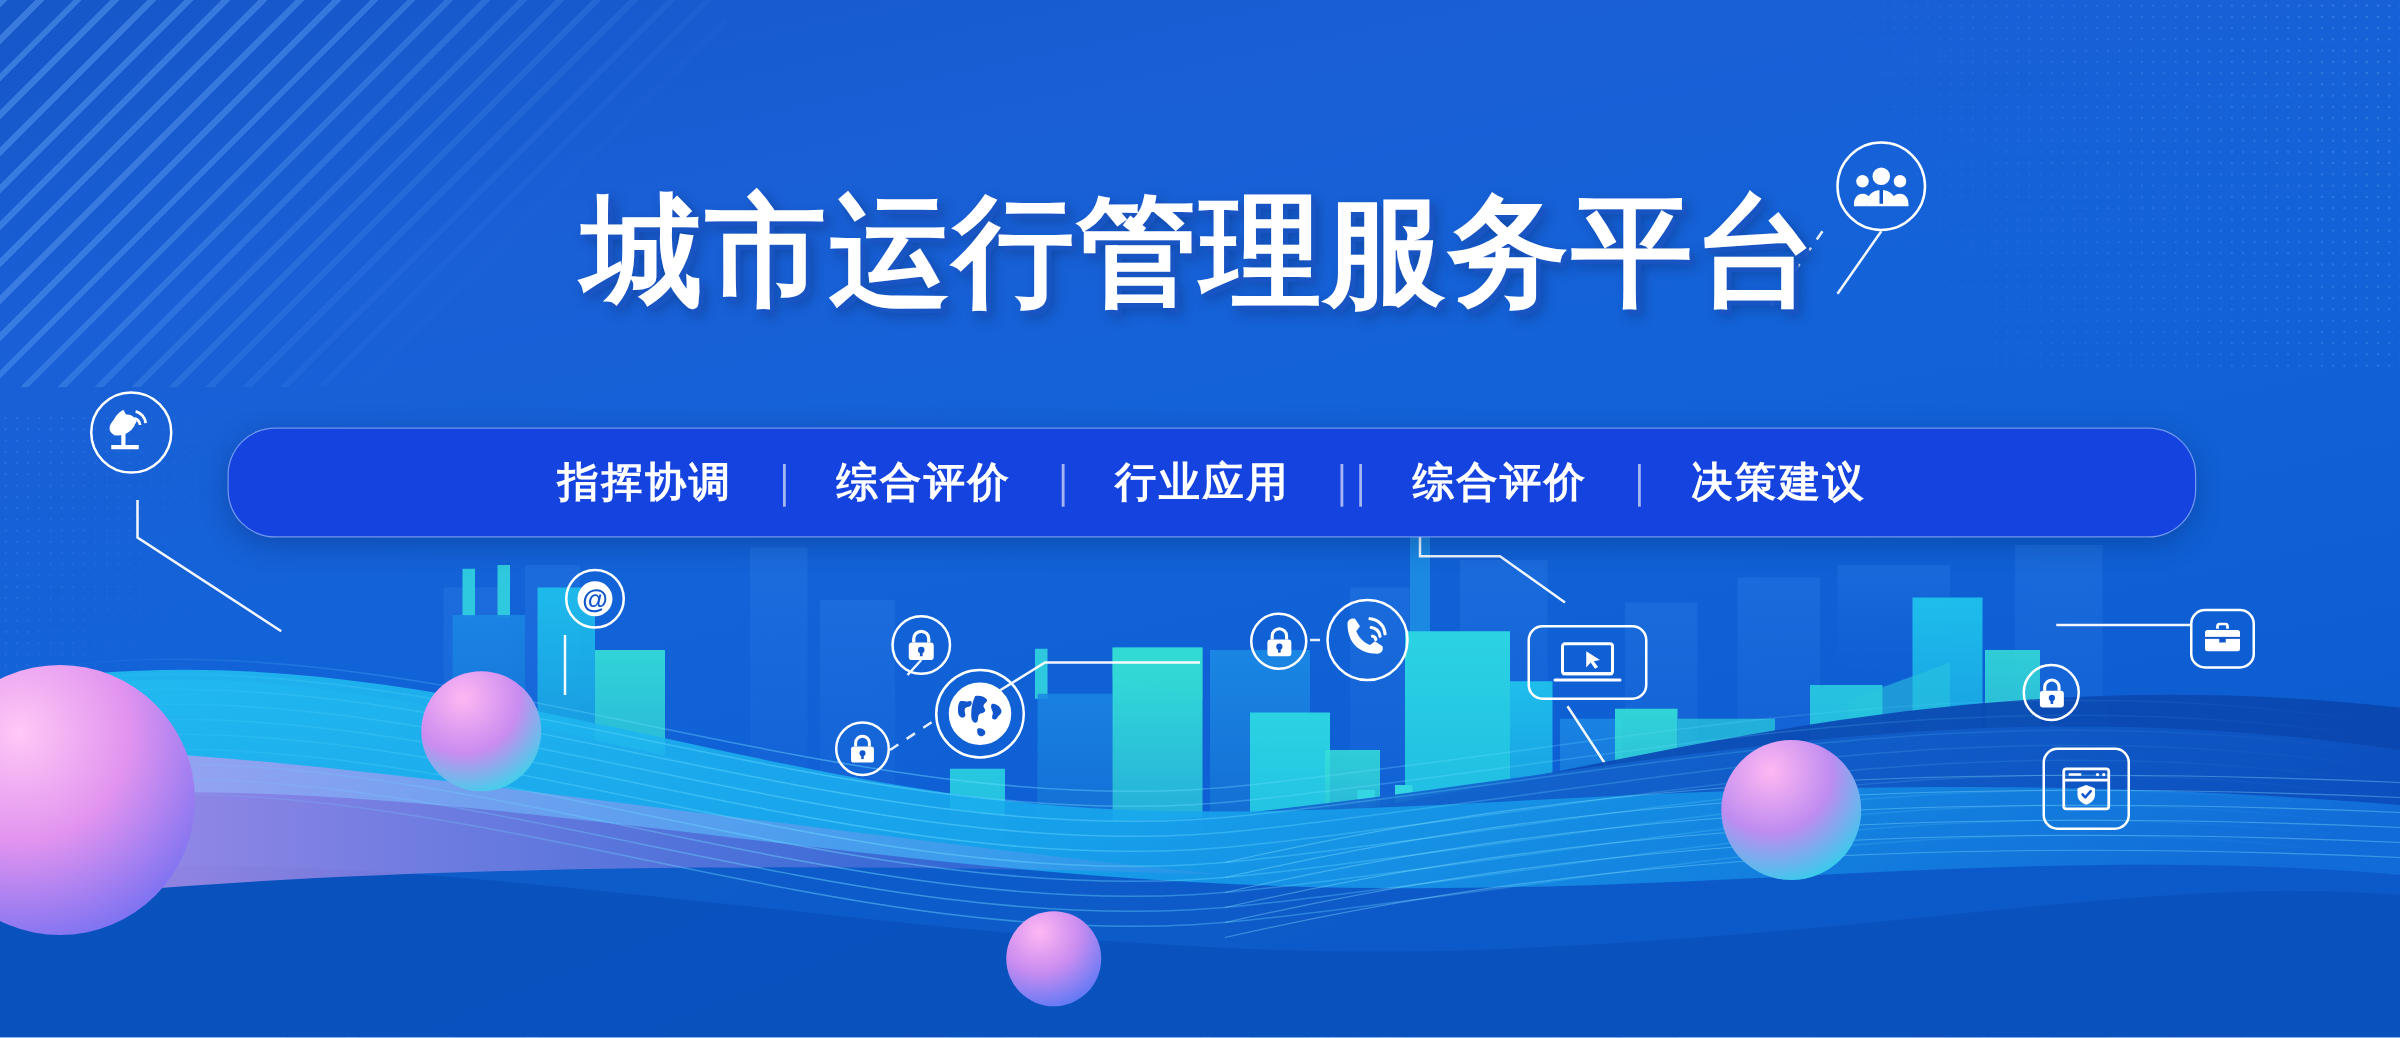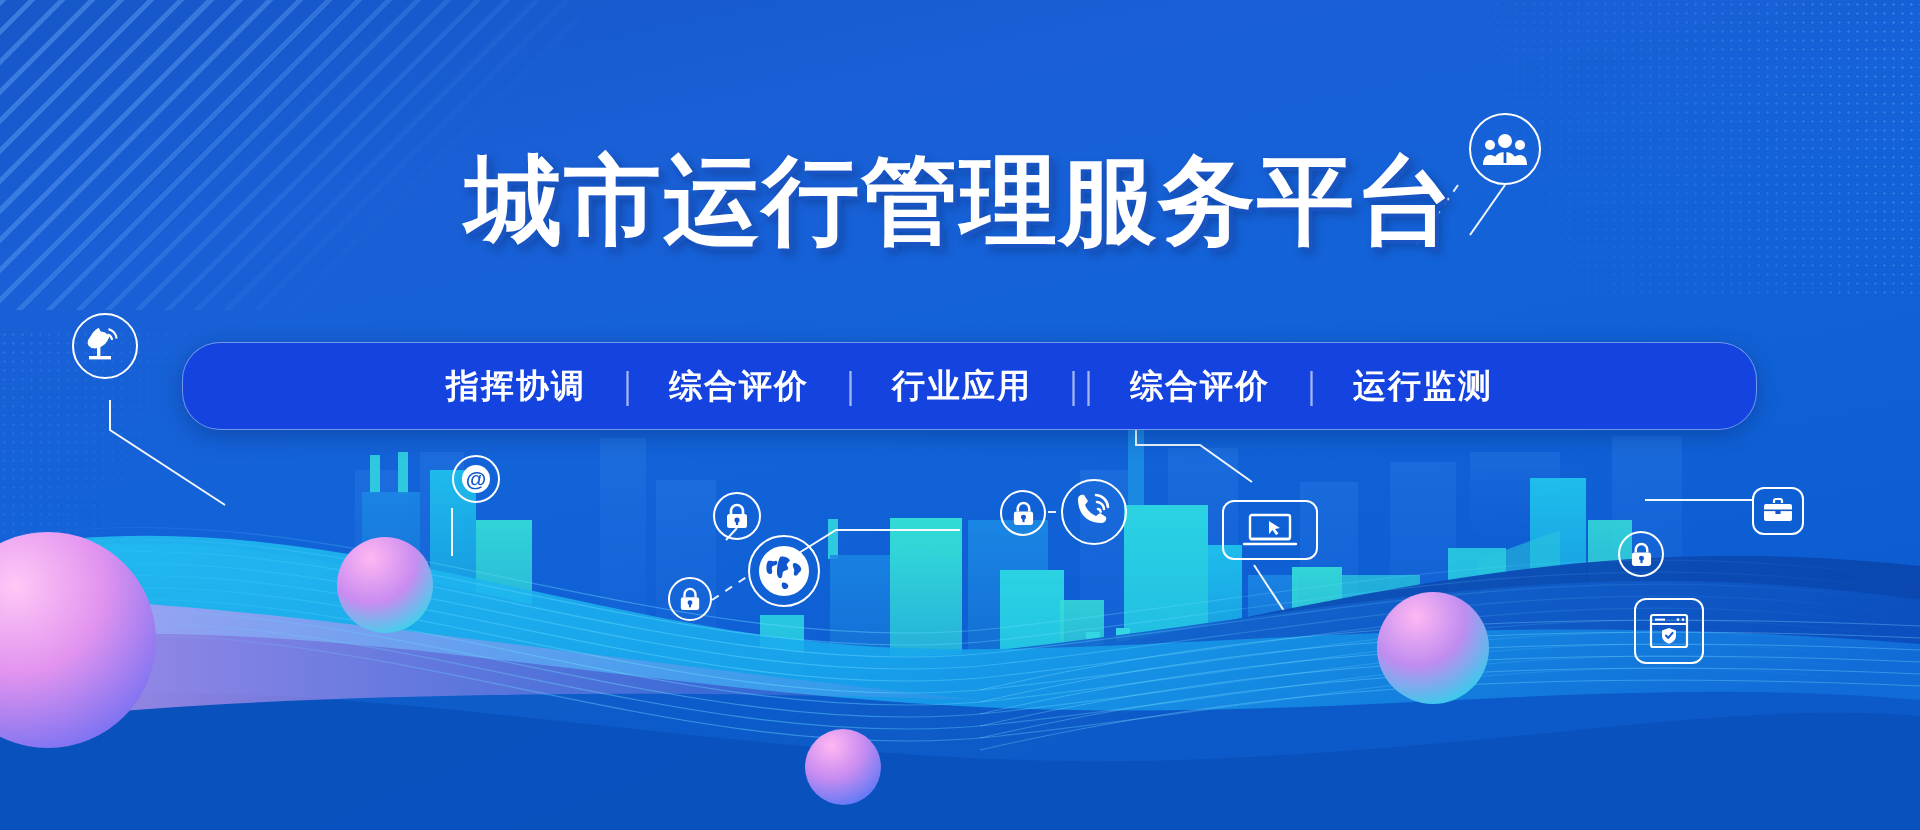--- a/index.html
+++ b/index.html
@@ -308,21 +308,21 @@
   <div class="nav-pill">
     <span class="nav-item">指挥协调</span>
     <span class="nav-sep">|</span>
     <span class="nav-item">综合评价</span>
     <span class="nav-sep">|</span>
     <span class="nav-item">行业应用</span>
     <span class="nav-sep">|</span>
     <span class="nav-sep">|</span>
     <span class="nav-item">综合评价</span>
     <span class="nav-sep">|</span>
-    <span class="nav-item">运行监测</span>
+    <span class="nav-item">决策建议</span>
   </div>
 
   <div class="badge circle" style="left:1469px; top:113px; width:72px; height:72px;">
     <svg width="44" height="34" viewBox="0 0 44 34" fill="#fff">
       <circle cx="22" cy="9" r="7"></circle>
       <path d="M10 33 C10 24 15 20 22 20 C29 20 34 24 34 33 Z"></path>
       <circle cx="7" cy="13" r="5"></circle>
       <path d="M0 33 C0 26 3 23 7 23 C10 23 12.5 24.6 14 27 C11.6 28.8 10.4 30.8 10 33 Z"></path>
       <circle cx="37" cy="13" r="5"></circle>
       <path d="M44 33 C44 26 41 23 37 23 C34 23 31.5 24.6 30 27 C32.4 28.8 33.6 30.8 34 33 Z"></path>

